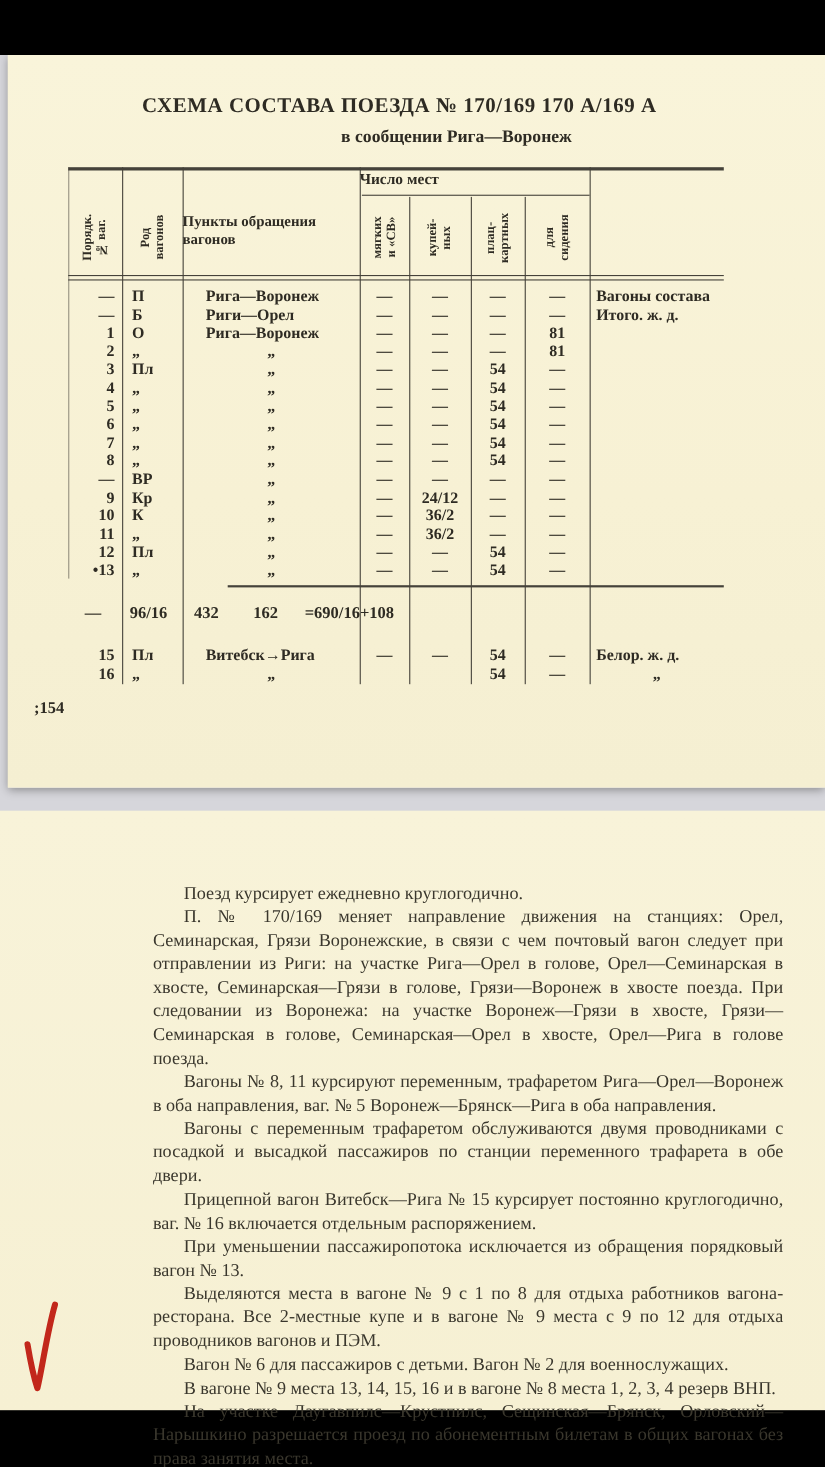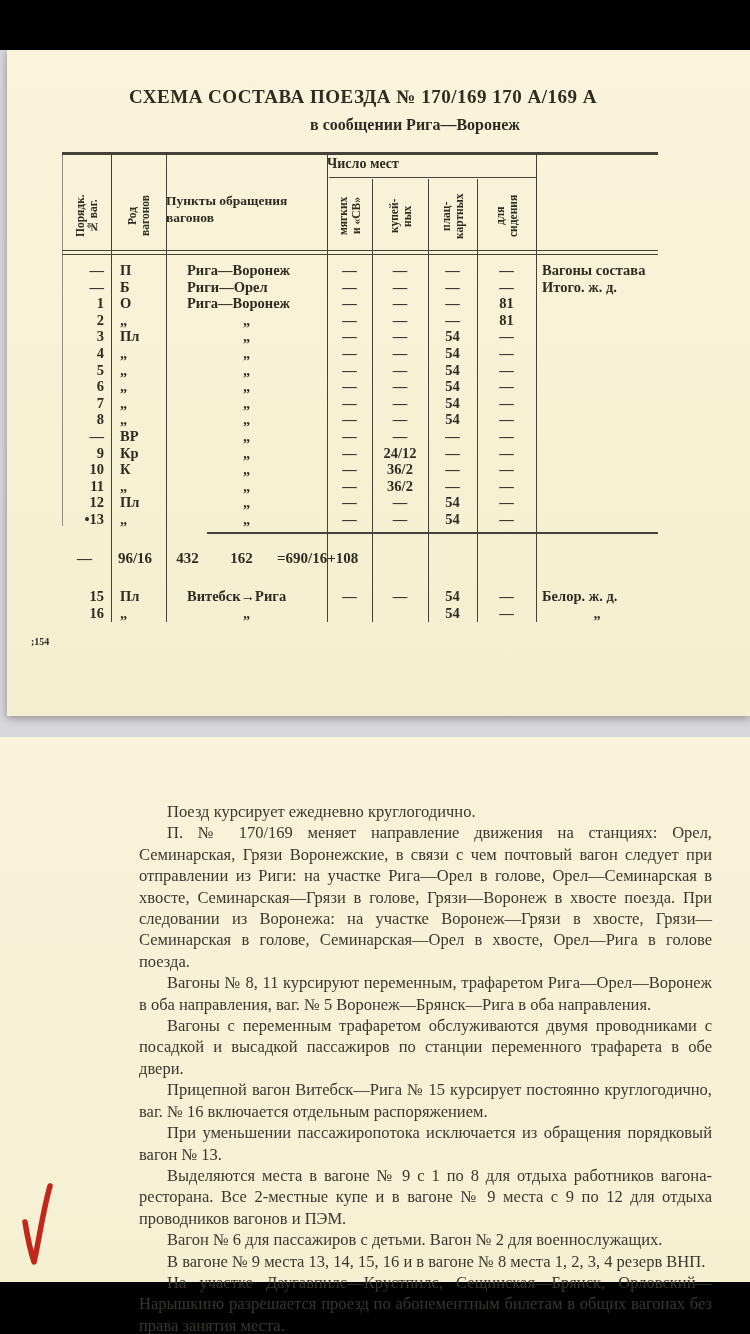--- a/index.html
+++ b/index.html
@@ -32,21 +32,21 @@
   .c4{width:45px;text-align:center;}
   .c5{width:56px;text-align:center;}
   .c6{width:49px;text-align:center;}
   .c7{width:59px;text-align:center;}
   .c8{width:122px;text-align:left;padding-left:6px;white-space:nowrap;}
   #totals-row{position:absolute;left:0;top:396px;width:596px;display:flex;
               font-size:15px;font-weight:700;line-height:20px;}
   #totals-label{width:265px;text-align:right;padding-right:12px;box-sizing:border-box;}
   #extra-rows{position:absolute;left:0;top:436px;width:596px;}
   #extra-rows .trow{height:17.2px;line-height:17.2px;}
-  #page-num{position:absolute;left:24px;top:586px;font-size:10px;font-weight:700;color:#2e2b23;}
+  #page-num{position:absolute;left:24px;top:586px;font-size:15px;font-weight:700;color:#2e2b23;}
   
   #text-block{position:absolute;left:139px;top:64px;width:573px;}
   #text-block p{margin:0;text-align:justify;text-indent:28px;
                 font-size:16.5px;line-height:21.4px;color:#3a372d;font-weight:400;}
   #checkmark{position:absolute;left:12px;top:1176px;}
 </style>
 </head>
 <body>
 
 <div id="screen">

